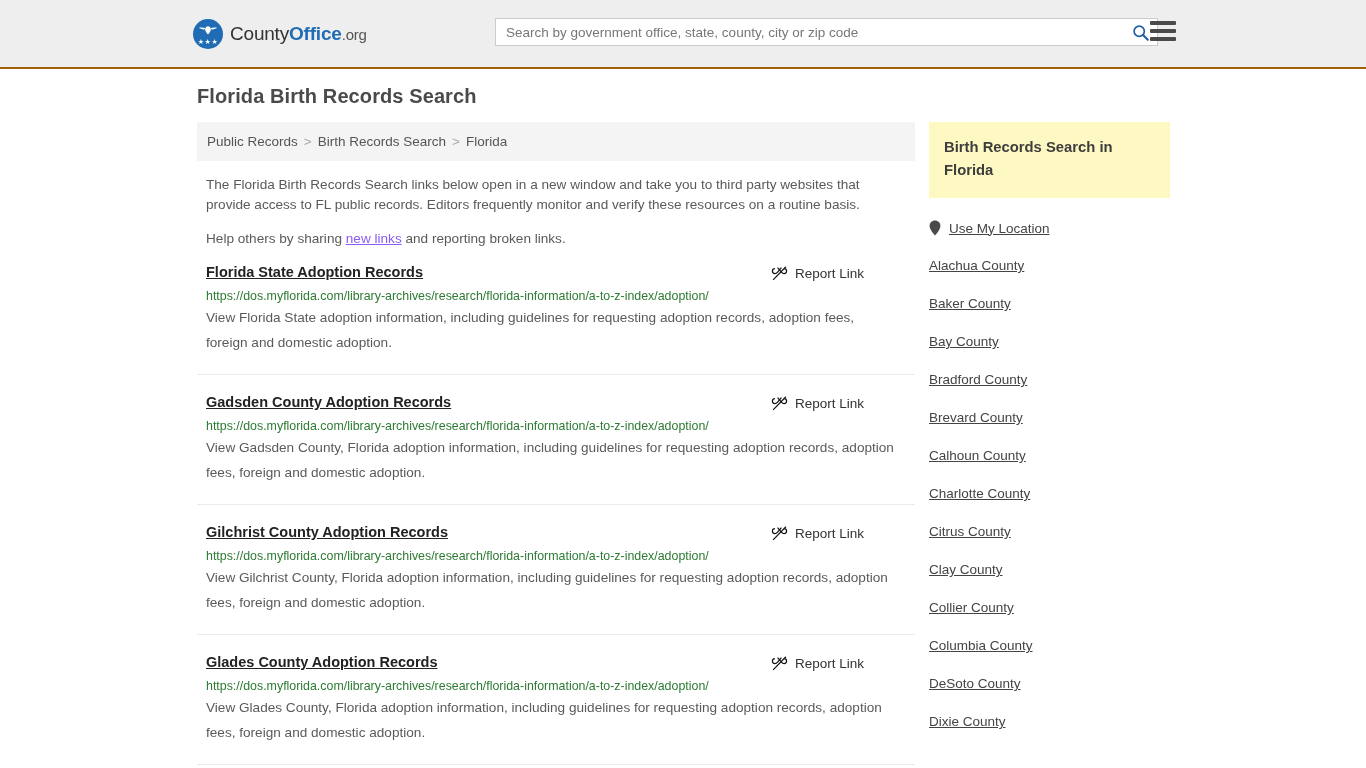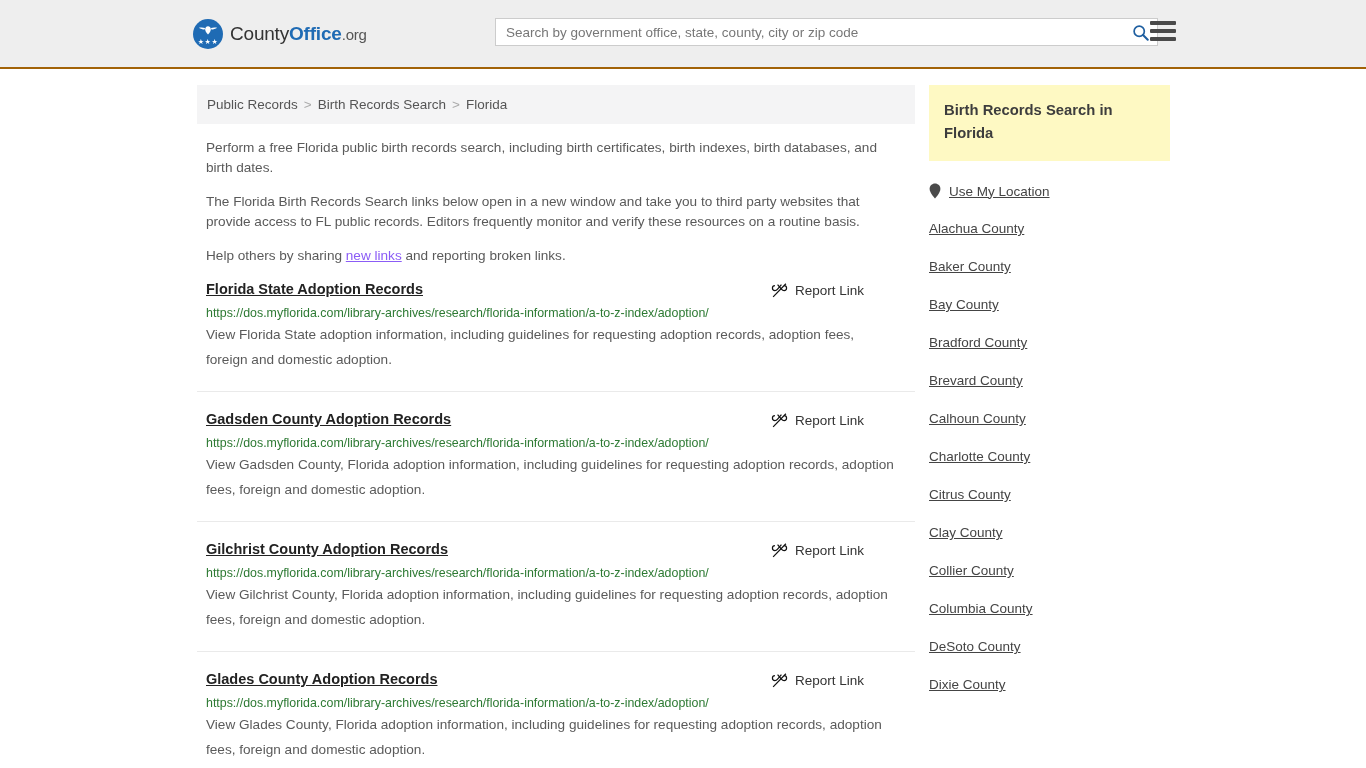--- a/index.html
+++ b/index.html
@@ -270,31 +270,31 @@
   <div class="hamburger">
     <span></span>
     <span></span>
     <span></span>
   </div>
 </div>
 
 <div class="page">
   <div class="page-inner">
 
+    <h1 class="page-title">Florida Birth Records Search</h1>
 
     <div class="cols">
 
       <div class="col-main">
 
         <nav class="breadcrumb">
           <a>Public Records</a><span class="sep">&gt;</span><a>Birth Records Search</a><span class="sep">&gt;</span><span class="current">Florida</span>
         </nav>
 
         <div class="intro">
-          <p>Perform a free Florida public birth records search, including birth certificates, birth indexes, birth databases, and birth dates.</p>
           <p>The Florida Birth Records Search links below open in a new window and take you to third party websites that provide access to FL public records. Editors frequently monitor and verify these resources on a routine basis.</p>
           <p><span>Help others by sharing </span><a class="inline-link">new links</a><span> and reporting broken links.</span></p>
         </div>
 
         <div class="results">
 
           <div class="result">
             <div class="result-head">
               <a class="result-title">Florida State Adoption Records</a>
               <span class="report-link">

